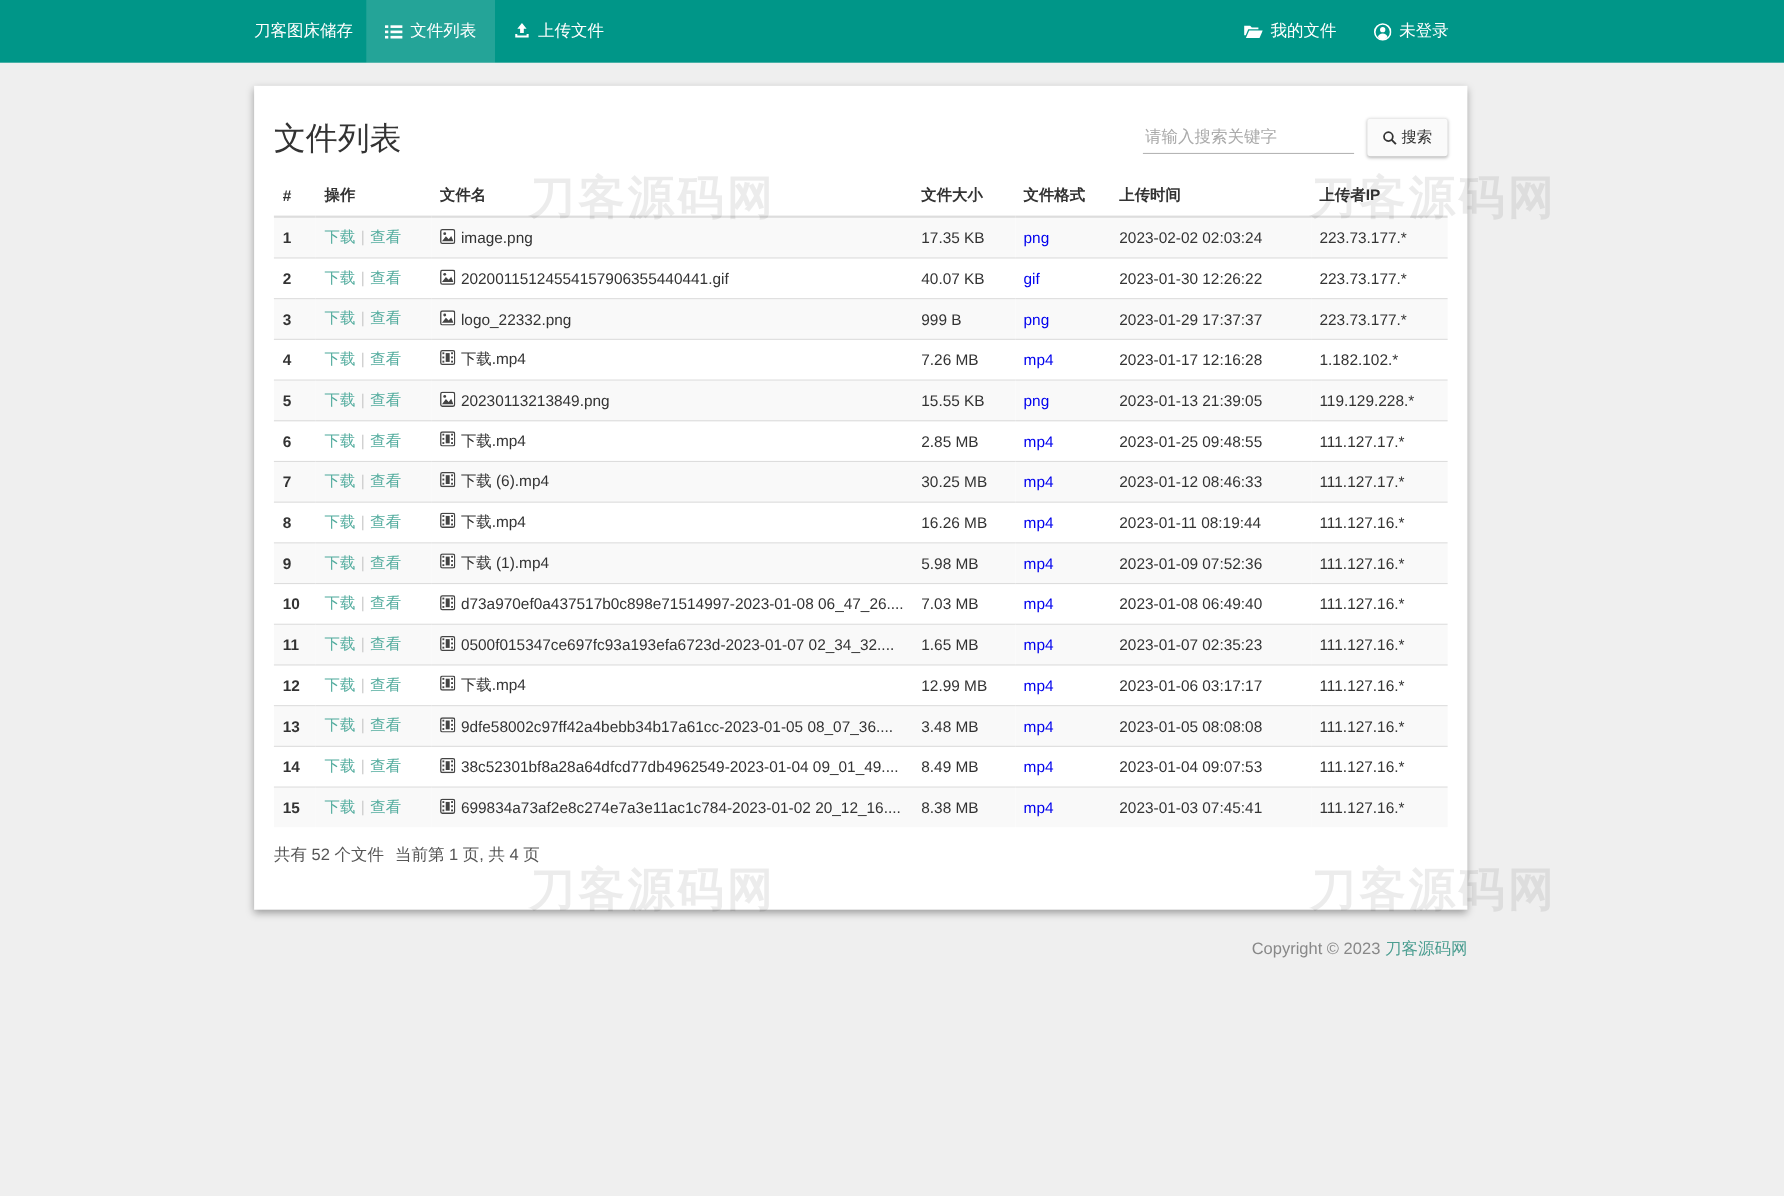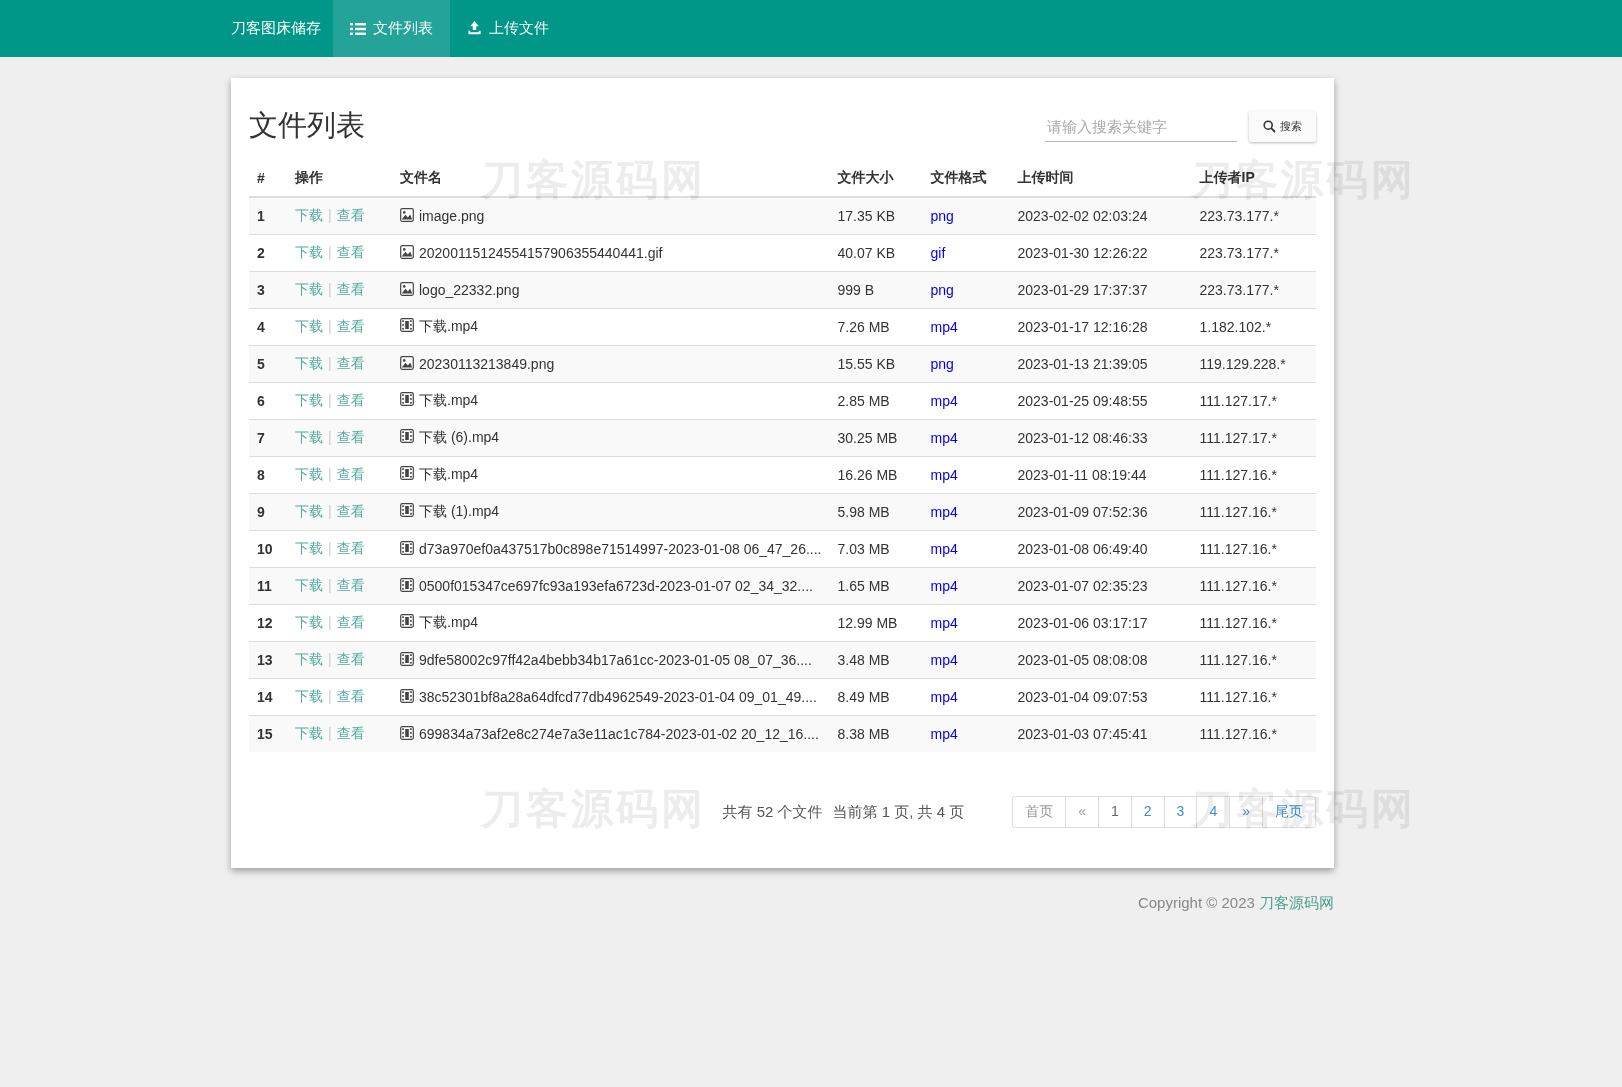--- a/index.html
+++ b/index.html
@@ -44,42 +44,42 @@
   .page-title { font-size:29px; font-weight:400; color:#333; margin:0; }
   .search-group { display:flex; align-items:center; margin-bottom:4px; }
   .search-input {
     width:192px; border:none; border-bottom:1px solid #b5b5b5;
     font-size:15px; padding:6px 2px; outline:none; background:transparent;
     font-family:inherit; color:#333;
   }
   .search-input::placeholder { color:#aaa; }
   .search-btn {
     margin-left:12px; background:#fafafa; border:none; border-radius:3px;
-    padding:8px 14px; font-size:11px; color:#333; cursor:pointer;
+    padding:8px 14px; font-size:14px; color:#333; cursor:pointer;
     box-shadow:0 1px 3px rgba(0,0,0,0.28);
     display:inline-flex; align-items:center; gap:4px; font-family:inherit;
   }
 
   
   table.files { width:100%; border-collapse:collapse; font-size:14px; }
   table.files th {
     text-align:left; padding:9px 8px; border-bottom:2px solid #ddd;
     font-weight:bold; color:#333; white-space:nowrap;
   }
   table.files td { padding:9px 8px; border-top:1px solid #ddd; white-space:nowrap; vertical-align:middle; }
   table.files tbody tr:nth-child(odd) { background:#f9f9f9; }
   td.idx { font-weight:bold; }
   .act-link { color:#53ac9e; text-decoration:none; cursor:pointer; }
   .act-sep { color:#ccc; margin:0 5px; }
   .file-cell { display:flex; gap:5px; }
   .file-icon { display:inline-flex; flex:0 0 auto; }
   .fmt-link { color:#0000ee; text-decoration:none; cursor:pointer; }
 
   
-  .card-footer { display:flex; justify-content:flex-end; align-items:center; margin-top:44px;gap:48px; }
+  .card-footer { display:flex; justify-content:space-between; align-items:center; margin-top:16px;gap:48px; }
   .summary { font-size:15px; color:#555; }
   .summary .gap { display:inline-block; width:10px; }
   .pagination { display:flex; list-style:none; margin:0; padding:0; }
   .pagination li {
     border:1px solid #ddd; margin-left:-1px; padding:6px 12px;
     font-size:14px; background:#fff; cursor:pointer; user-select:none;
   }
   .pagination li:first-child { border-radius:3px 0 0 3px; margin-left:0; }
   .pagination li:last-child { border-radius:0 3px 3px 0; }
   .pagination li.disabled { color:#999; cursor:default; }
@@ -128,20 +128,43 @@
         <svg width="15" height="15" viewBox="0 0 16 16">
             <g fill="#fff">
           <path d="M8 0 L12.5 5.5 H9.8 V9.5 H6.2 V5.5 H3.5 Z"></path>
           <path d="M1.5 10.5 V14 H14.5 V10.5 H12.5 V12 H3.5 V10.5 Z"></path>
         </g>
           </svg>
       </span>
       <span>上传文件</span>
     </div>
 
+    <div class="nav-right">
+      <div class="nav-item">
+        <span class="nav-icon">
+          <svg width="17" height="14" viewBox="0 0 17 14">
+              <g fill="#fff">
+            <path d="M0 1.5 H5.5 L7 3 H13 V4.5 H3.8 L1.5 10 H0 Z"></path>
+            <path d="M4.6 5.8 H17 L14 12.5 H1.6 Z"></path>
+          </g>
+            </svg>
+        </span>
+        <span>我的文件</span>
+      </div>
+      <div class="nav-item">
+        <span class="nav-icon">
+          <svg width="16" height="16" viewBox="0 0 16 16">
+            <circle cx="8" cy="8" r="7.2" fill="none" stroke="#fff" stroke-width="1.5"></circle>
+            <circle cx="8" cy="6" r="2.4" fill="#fff"></circle>
+            <path d="M3.6 12.6 a4.6 4.6 0 0 1 8.8 0 A7.2 7.2 0 0 1 8 15.2 7.2 7.2 0 0 1 3.6 12.6 Z" fill="#fff"></path>
+          </svg>
+        </span>
+        <span>未登录</span>
+      </div>
+    </div>
   </div>
 </div>
 
 <div class="card">
   <div class="card-header">
     <h1 class="page-title">文件列表</h1>
     <div class="search-group">
       <input class="search-input" type="text" value="" placeholder="请输入搜索关键字" style="">
       <button class="search-btn">
         <span style="display:inline-flex">
@@ -532,30 +555,20 @@
           <td>2023-01-03 07:45:41</td>
           <td>111.127.16.*</td>
         </tr>
       </tbody>
   </table>
 
   <div class="card-footer">
     <div class="summary">
       <span>共有 52 个文件</span><span class="gap"></span><span>当前第 1 页, 共 4 页</span>
     </div>
-    <ul class="pagination">
-        <li class="disabled">首页</li>
-        <li class="disabled">«</li>
-        <li class="current">1</li>
-        <li class="link">2</li>
-        <li class="link">3</li>
-        <li class="link">4</li>
-        <li class="link">»</li>
-        <li class="link">尾页</li>
-      </ul>
   </div>
 </div>
 
 <div class="copyright">
   <span>Copyright © 2023 </span><a>刀客源码网</a>
 </div>
 
 <div class="watermark" style="left:481px; top:152px;">刀客源码网</div>
 <div class="watermark" style="left:1191px; top:152px;">刀客源码网</div>
 <div class="watermark" style="left:481px; top:781px;">刀客源码网</div>

